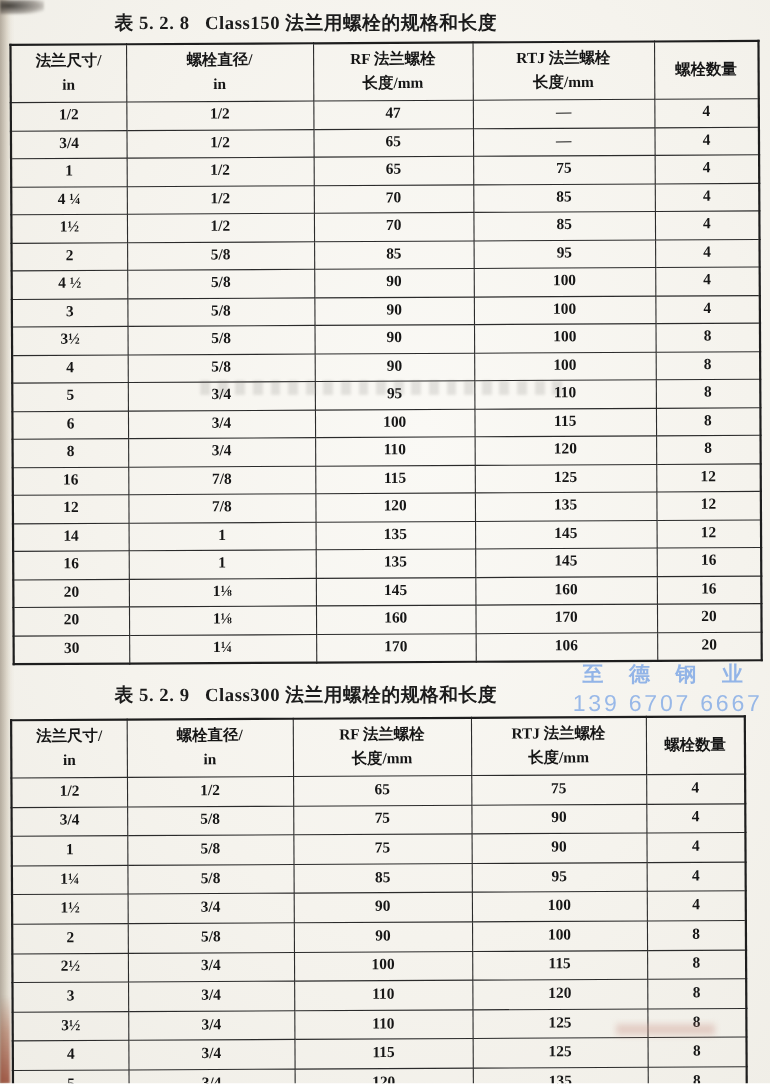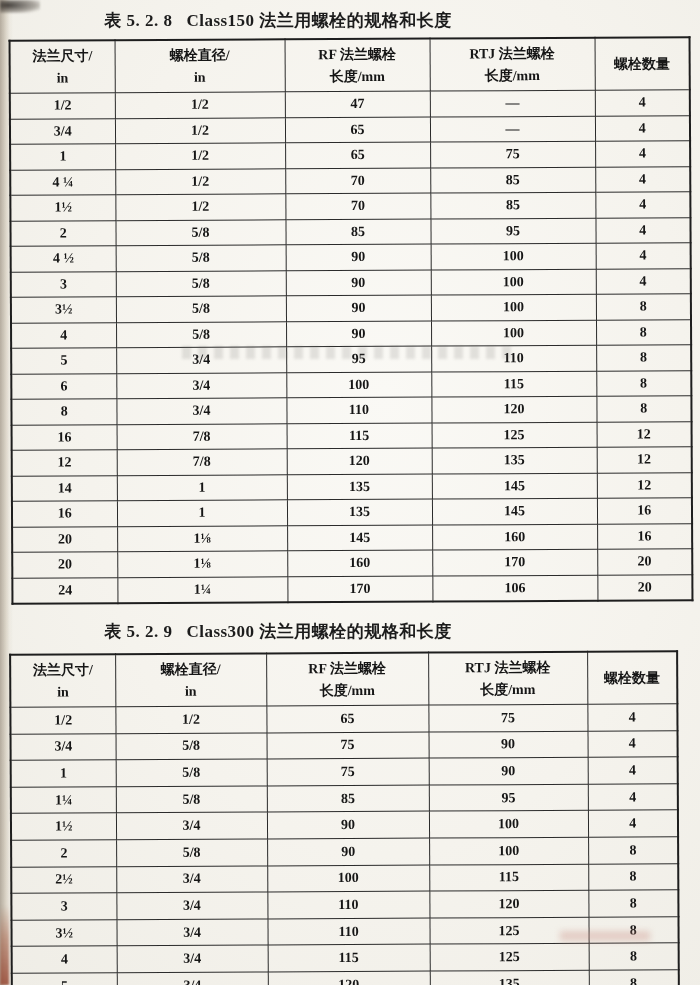--- a/index.html
+++ b/index.html
@@ -254,21 +254,21 @@
           <td>16</td>
         </tr>
         <tr>
           <td>20</td>
           <td>1⅛</td>
           <td>160</td>
           <td>170</td>
           <td>20</td>
         </tr>
         <tr>
-          <td>24</td>
+          <td>30</td>
           <td>1¼</td>
           <td>170</td>
           <td>106</td>
           <td>20</td>
         </tr>
       </tbody>
     </table>
 
   <div class="title title-2">
     <span class="tno">表 5. 2. 9</span><span>Class300 法兰用螺栓的规格和长度</span>
@@ -379,17 +379,21 @@
         <tr>
           <td>5</td>
           <td>3/4</td>
           <td>120</td>
           <td>135</td>
           <td>8</td>
         </tr>
       </tbody>
     </table>
 
+  <div class="watermark">
+    <div class="wm-co">至 德 钢 业</div>
+    <div class="wm-ph">139 6707 6667</div>
+  </div>
 
   <div class="bleed"></div>
   <div class="bleed2"></div>
 
 </div>
 
 </body></html>

